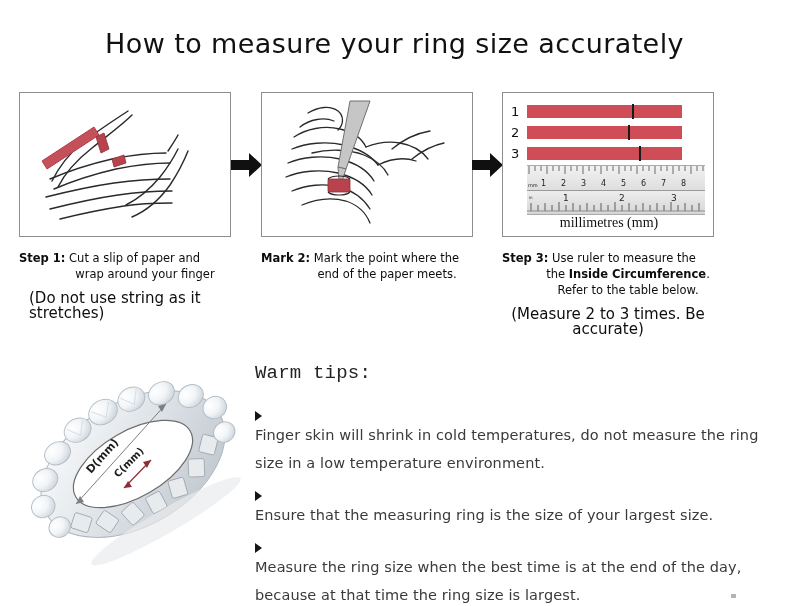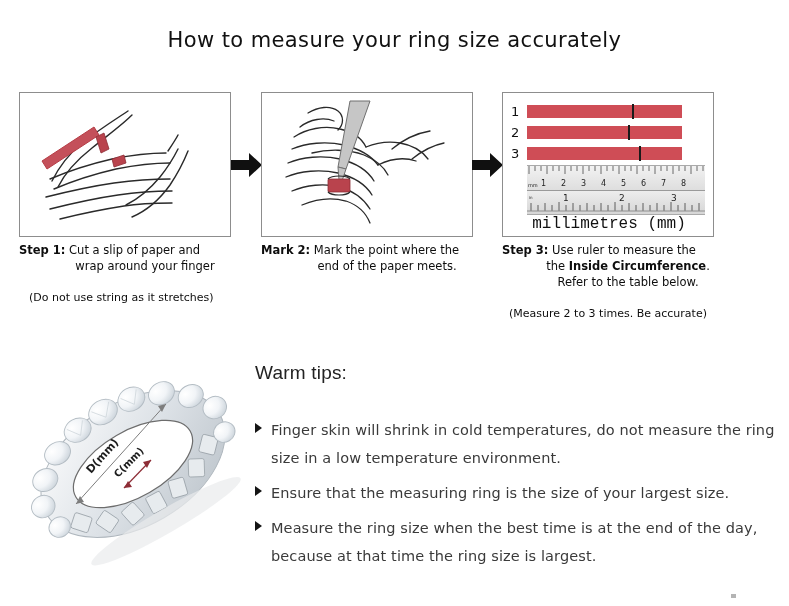--- a/index.html
+++ b/index.html
@@ -17,21 +17,21 @@
   }
 
   
   #page-title {
     position: absolute;
     left: 0;
     top: 28px;
     width: 789px;
     text-align: center;
     font-family: "DejaVu Sans", sans-serif;
-    font-size: 21px;
+    font-size: 27px;
     letter-spacing: 0.4px;
     color: #111;
     font-weight: 400;
   }
 
   
   #steps-row {
     position: absolute;
     left: 0;
     top: 92px;
@@ -61,35 +61,35 @@
     position: absolute;
     top: 58px;
     width: 32px;
     height: 30px;
   }
   .arrow-between.a1 { left: 231px; }
   .arrow-between.a2 { left: 472px; }
 
   
   .step-caption {
-    margin-top: 5px;
+    margin-top: 13px;
     font-family: "DejaVu Sans", sans-serif;
     font-size: 11.5px;
     line-height: 16px;
     color: #0d0d0d;
   }
   .step-caption .lbl { font-weight: bold; }
   .step-caption .ln2,
   .step-caption .ln3 { display: block; padding-left: 40px; text-align: center; }
   .step-caption .bold-inline { font-weight: bold; }
 
   .step-note {
-    margin-top: 16px;
+    margin-top: 9px;
     font-family: "DejaVu Sans", sans-serif;
-    font-size: 11px;
+    font-size: 15px;
     line-height: 15px;
     color: #0d0d0d;
     text-align: center;
   }
   .step-col.c1 .step-note { text-align: left; padding-left: 10px; }
   .step-col.c3 .step-note { text-align: center; padding-left: 0px; }
 
   
   .hand-svg { position: absolute; left: 0; top: 0; }
 
@@ -143,52 +143,53 @@
     box-sizing: border-box;
     background: linear-gradient(#f2f2f2, #dedede);
   }
   .ruler-half.bottom { border-top: 1px solid #9a9a9a; background: linear-gradient(#ededed,#d6d6d6); }
   .ruler-unit {
     position: absolute;
     left: 0;
     top: 122px;
     width: 212px;
     text-align: center;
-    font-family: Liberation Mono, monospace;
-    font-size: 16px;
+    font-family: Liberation Serif, serif;
+    font-size: 14px;
     color: #111;
   }
 
   
   #ring-figure {
     position: absolute;
     left: 18px;
     top: 352px;
     width: 230px;
     height: 225px;
   }
 
   
   #tips {
     position: absolute;
     left: 255px;
     top: 362px;
     width: 520px;
   }
   #tips-heading {
-    font-family: Liberation Sans, sans-serif;
+    font-family: Liberation Mono, monospace;
     font-size: 19px;
     color: #222;
-    margin-bottom: 32px;
+    margin-bottom: 20px;
     letter-spacing: 0.2px;
   }
   .tip-item {
     display: flex;
     align-items: flex-start;
     margin-bottom: 7px;
+    flex-direction: column;
   }
   .tip-bullet {
     flex: 0 0 auto;
     width: 0;
     height: 0;
     border-left: 7px solid #151515;
     border-top: 5px solid transparent;
     border-bottom: 5px solid transparent;
     margin-top: 7px;
     margin-right: 9px;

